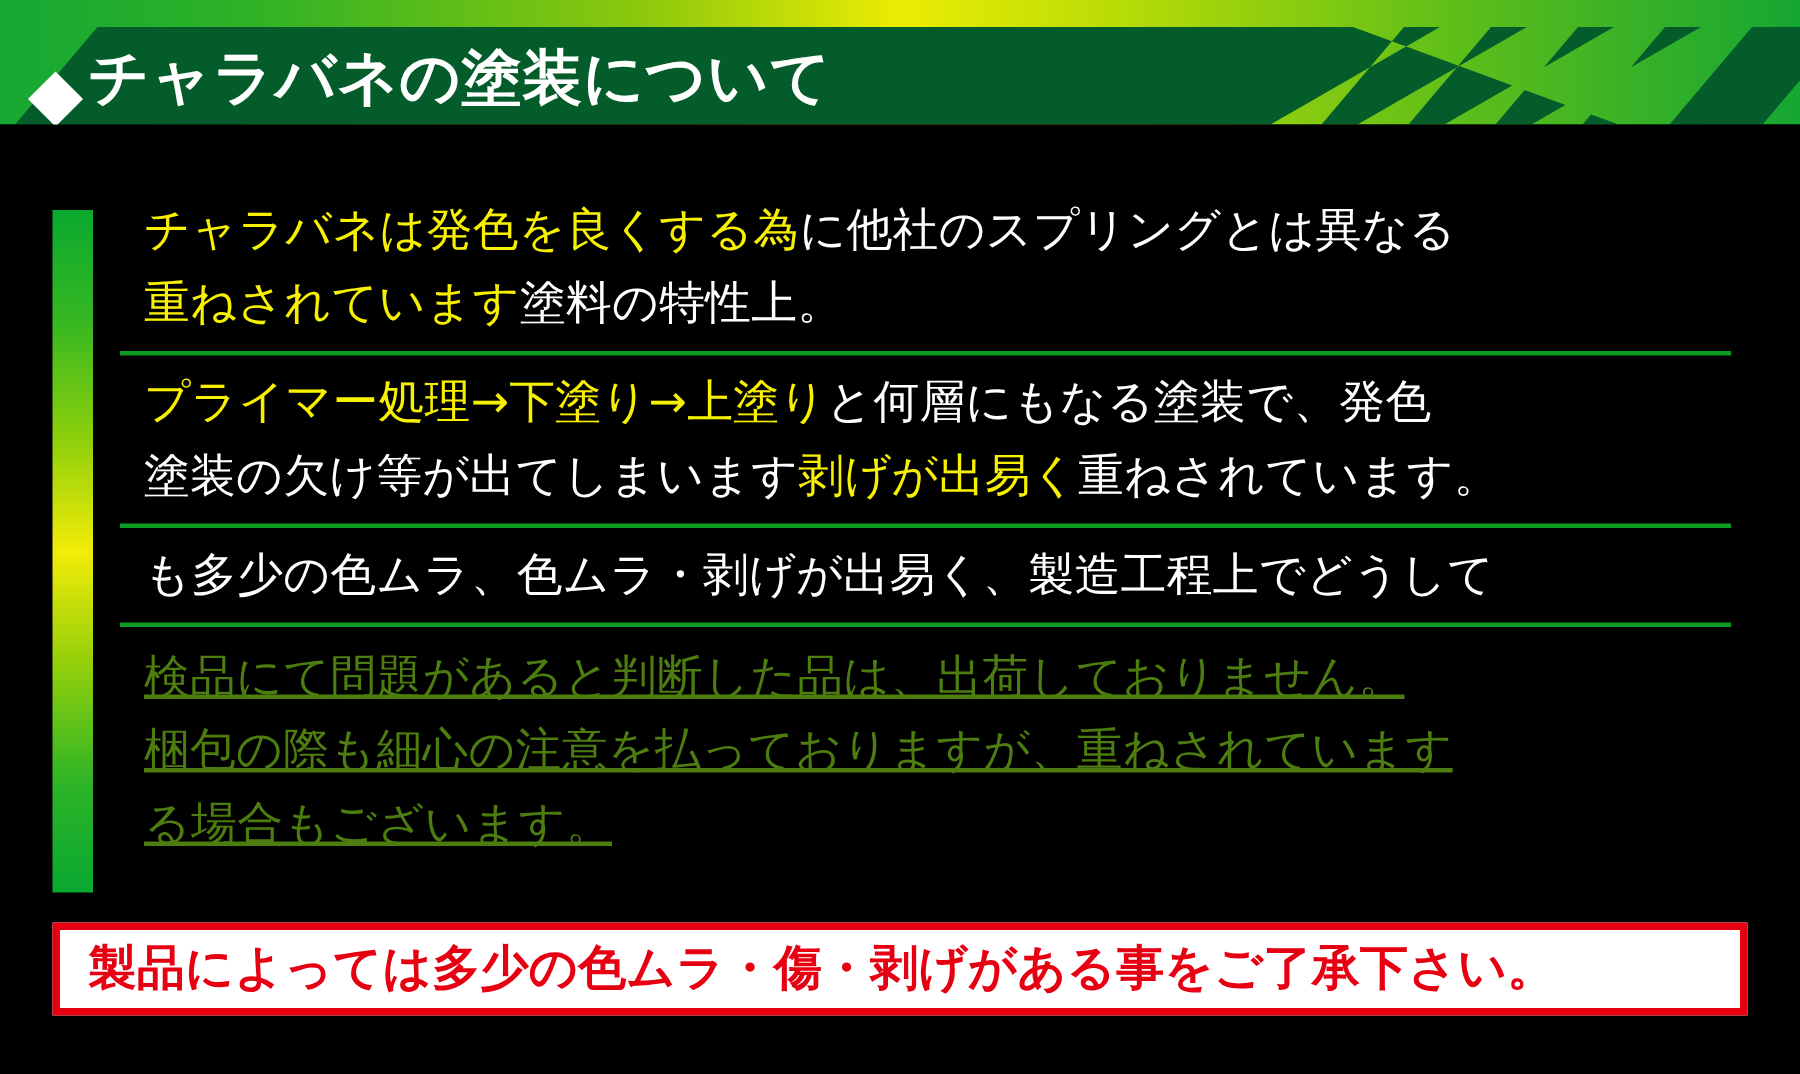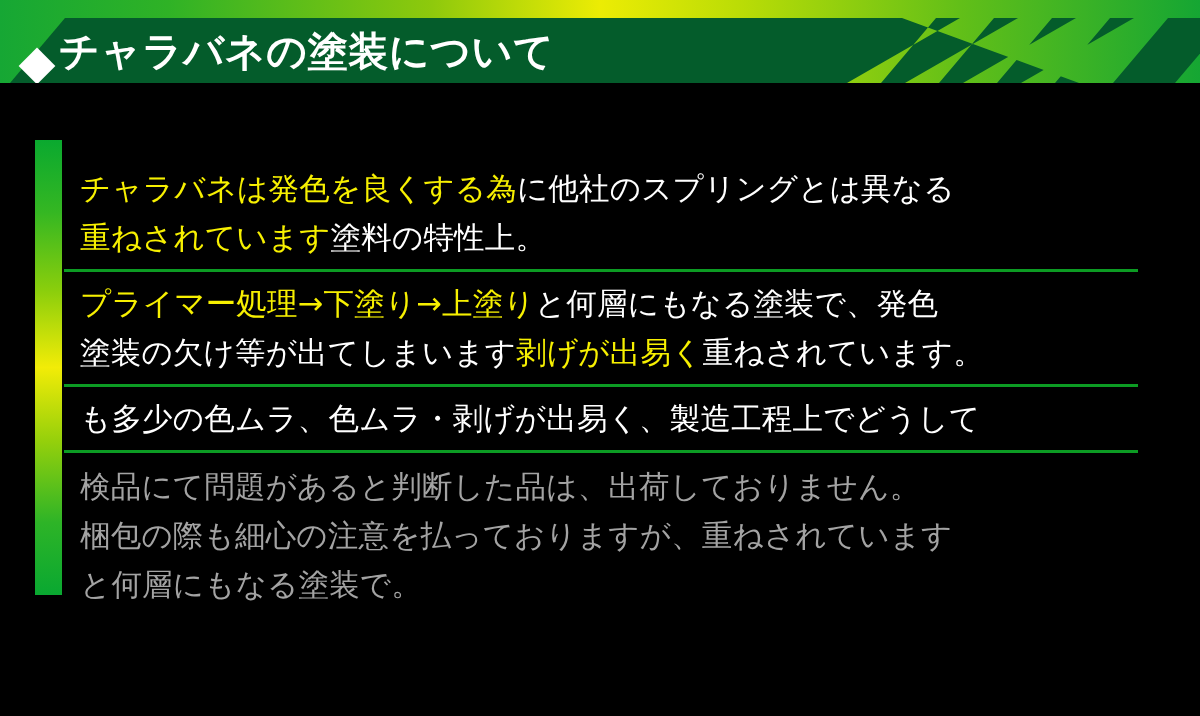--- a/index.html
+++ b/index.html
@@ -126,37 +126,37 @@
         #35b722 16%,
         #8ace0c 33%,
         #f2ec07 50%,
         #96d00b 66%,
         #2eb427 84%,
         #09a831 100%);
   }
 
   .paragraphs {
     position: absolute;
-    left: 80px;
+    left: 96px;
     top: 46px;
     width: 1080px;
-    margin-top: 35px;
   }
   .para {
     font-size: 30.5px;
     line-height: 49px;
     color: #ffffff;
     letter-spacing: 0.2px;
     padding-bottom: 4px;
   }
   .para .hl {
     color: #f7f000;
   }
   .para.all-yellow {
-    color: #a3a3a3;
+    color: #4d7c0f;
+    text-decoration: underline;
   }
   .divider {
     height: 3px;
     background: #0c9b23;
     margin: 3px 0 7px -16px;
     width: 1074px;
   }
   .divider.last {
     margin-bottom: 9px;
   }
@@ -220,21 +220,24 @@
 
       <div class="para">
         <span>も多少の色ムラ、色ムラ・剥げが出易く、製造工程上でどうして</span><br>
       </div>
 
       <div class="divider last"></div>
 
       <div class="para all-yellow">
         <span>検品にて問題があると判断した品は、出荷しておりません。</span><br>
         <span>梱包の際も細心の注意を払っておりますが、重ねされています</span><br>
-        <span>と何層にもなる塗装で。</span>
+        <span>る場合もございます。</span>
       </div>
 
     </div>
 
+    <div class="warning-box">
+      <span class="warning-text">製品によっては多少の色ムラ・傷・剥げがある事をご了承下さい。</span>
+    </div>
 
   </div>
 
 </div>
 
 </body></html>

